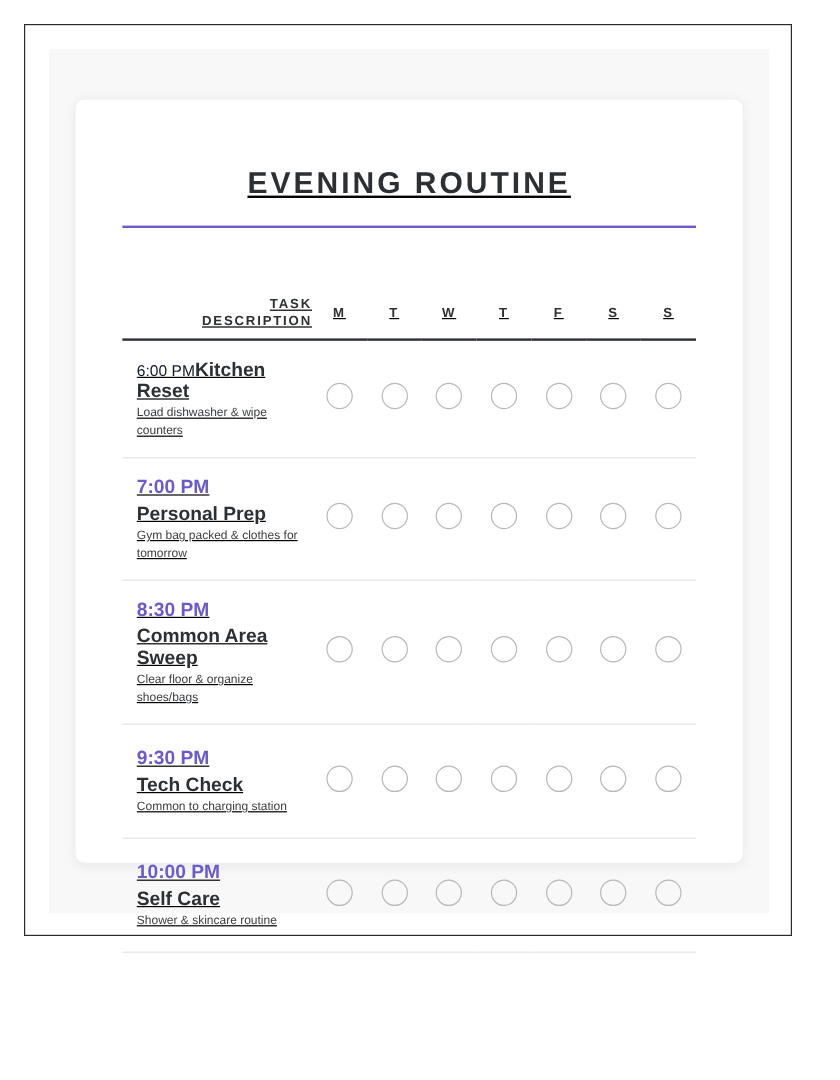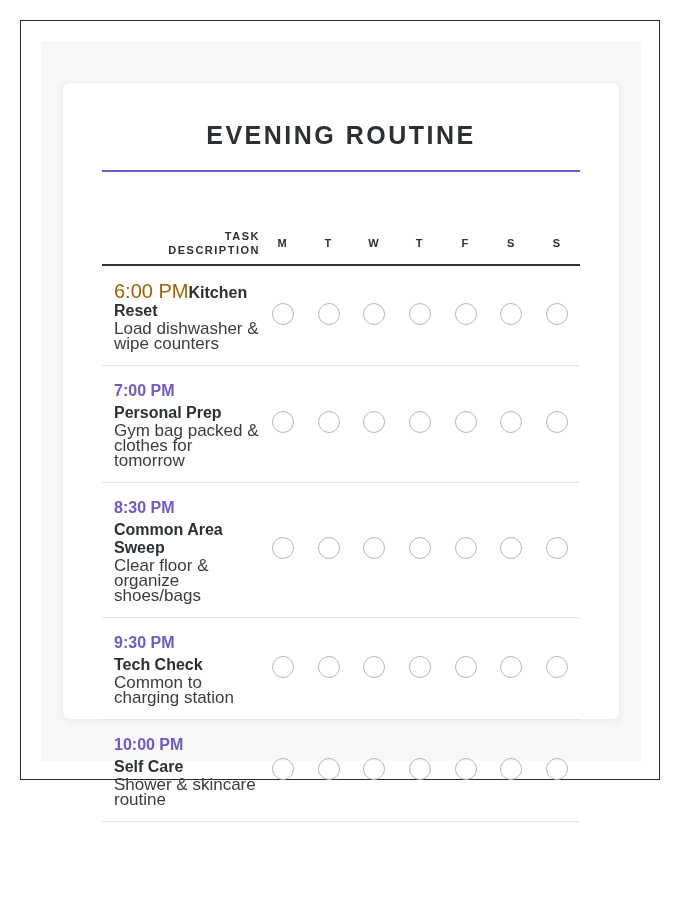--- a/index.html
+++ b/index.html
@@ -1,36 +1,36 @@
 <!DOCTYPE html>
 <html><head>
 <meta charset="utf-8">
 <style>
   html, body { margin: 0; padding: 0; background: #ffffff; }
   body { width: 700px; height: 900px; position: relative; overflow: hidden; font-family: "Liberation Sans", sans-serif; }
   .frame { position: absolute; left: 20px; top: 20px; width: 640px; height: 760px; border: 1px solid #2b2b2b; background: #ffffff; box-sizing: border-box; }
   .panel { position: absolute; left: 41px; top: 41px; width: 600px; height: 720px; background: #f8f8f8; }
   .card { position: absolute; left: 62px; top: 82px; width: 558px; height: 638px; background: #ffffff; border-radius: 8px; box-shadow: 0 2px 10px rgba(0,0,0,0.06); border: 1px solid #efefef; box-sizing: border-box; }
-  .content { position: absolute; left: 102px; top: 80px; width: 478px; }
+  .content { position: absolute; left: 102px; top: 98px; width: 478px; text-decoration: underline; }
   .title { margin: 40px 0 0 0; text-align: center; font-size: 25px; font-weight: bold; letter-spacing: 2.5px; color: #2c3033; height: 30px; line-height: 30px; }
   .fields { display: flex; align-items: flex-end; margin-top: 18px; height: 22px; font-size: 14px; color: #666b70; }
   .field-label { white-space: nowrap; }
   .field-line { border-bottom: 1px solid #4a4a4a; height: 16px; margin-left: 4px; }
   .name-line { width: 180px; margin-right: 22px; }
   .week-line { flex: 1; }
   .accent-rule { margin-top: 20px; height: 2px; background: #6a5acd; }
   table { border-collapse: collapse; width: 478px; margin-top: 50px; }
   th { font-size: 11px; font-weight: bold; color: #2c3033; letter-spacing: 1.5px; text-align: center; padding: 0; height: 42px; vertical-align: middle; border-bottom: 2px solid #2c3033; }
   th.task-head { text-align: right; padding-left: 12px; line-height: 14px; width: 146px; }
   td { border-bottom: 1px solid #e4e4e4; padding: 0; text-align: center; vertical-align: middle; }
   td.task-cell { text-align: left; padding: 16px 0 14px 12px; }
   .time { font-size: 16px; font-weight: bold; color: #6a5acd; margin-bottom: 4px; }
   .task-name { font-size: 16px; font-weight: bold; color: #2c3033; line-height: 18px; }
-  .task-desc { font-size: 17px; color: #3a3d40; line-height: 15px; margin-top: 1px; }
-  .first-time { font-size: 20px; font-weight: normal; color: #a16207; }
+  .task-desc { font-size: 10px; color: #3a3d40; line-height: 15px; margin-top: 1px; }
+  .first-time { font-size: 13px; font-weight: normal; color: #0f172a; }
   .check { display: inline-block; width: 22px; height: 22px; border: 1px solid #b8b8b8; border-radius: 50%; box-sizing: border-box; }
 </style>
 </head>
 <body>
 
 <div class="frame"></div>
 <div class="panel"></div>
 <div class="card"></div>
 
 <div class="content">

